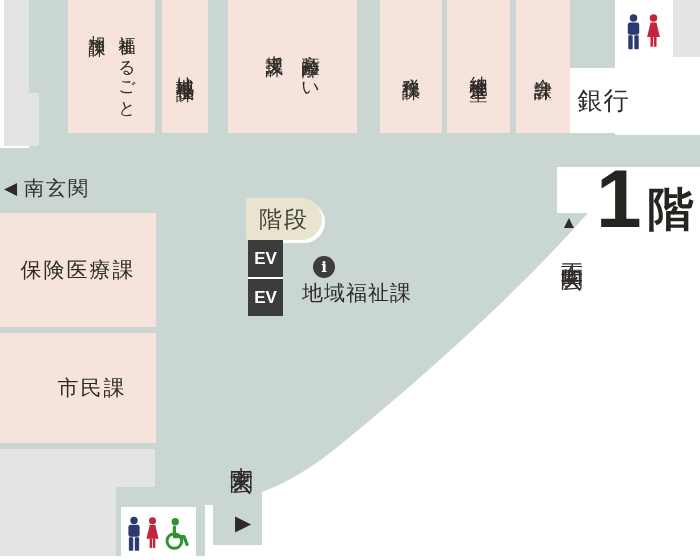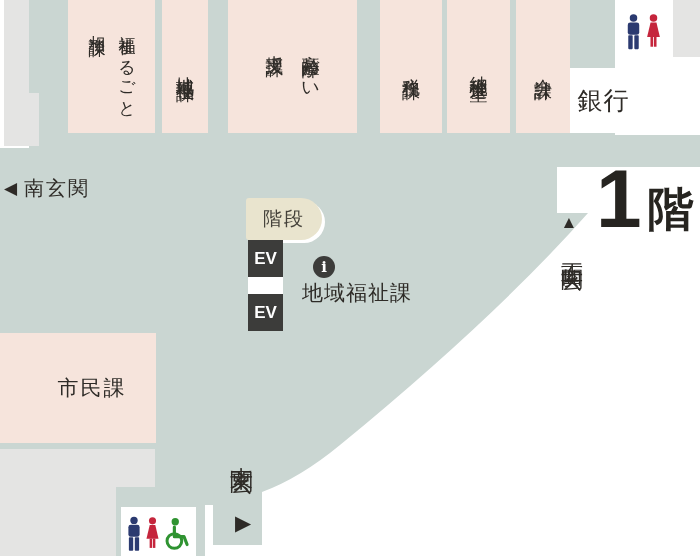--- a/index.html
+++ b/index.html
@@ -16,23 +16,23 @@
   .corridor{position:absolute;background:var(--corridor-fill);z-index:1;}
   .dept{position:absolute;background:var(--dept-fill);z-index:2;
         display:flex;align-items:center;justify-content:center;}
   .vtext{writing-mode:vertical-rl;text-orientation:upright;white-space:pre-line;
          letter-spacing:2px;line-height:34px;font-size:18px;}
   .hlabel{font-size:21px;letter-spacing:2px;}
   .whitebox{position:absolute;background:#fff;z-index:3;}
   .stairs{position:absolute;left:246px;top:198px;width:76px;height:42px;z-index:3;
           background:var(--stairs-fill);border-radius:3px 21px 21px 3px;
           box-shadow:3px 3px 0 #fff;display:flex;align-items:center;justify-content:center;
-          font-size:19px;letter-spacing:2px;color:#45423b;}
+          font-size:23px;letter-spacing:2px;color:#45423b;}
   .ev-stack{position:absolute;left:248px;top:240px;width:35px;z-index:3;
-            display:flex;flex-direction:column;gap:17px;background:#fff;}
+            display:flex;flex-direction:column;gap:2px;background:#fff;}
   .ev{height:37px;background:var(--elevator-fill);color:#fff;font-weight:bold;
       font-size:17px;display:flex;align-items:center;justify-content:center;letter-spacing:0;}
   .info-circle{position:absolute;left:313px;top:256px;width:22px;height:22px;z-index:3;
                background:var(--elevator-fill);border-radius:50%;display:flex;align-items:center;
                justify-content:center;color:#fff;font-family:"DejaVu Serif",serif;
                font-weight:bold;font-size:15px;}
   .info-label{position:absolute;left:302px;top:279px;z-index:3;font-size:21px;letter-spacing:1px;}
   .entrance{position:absolute;z-index:3;color:var(--ink);}
   .south{left:4px;top:175px;display:flex;align-items:center;gap:7px;}
   .south .arr{font-size:17px;}
@@ -93,20 +93,23 @@
   <div class="dept d-top d4">
     <span class="vtext">税務課</span>
   </div>
   <div class="dept d-top d5">
     <span class="vtext">納税推進室</span>
   </div>
   <div class="dept d-top d6">
     <span class="vtext">会計課</span>
   </div>
 
+  <div class="dept d7">
+    <span class="hlabel">保険医療課</span>
+  </div>
   <div class="dept d8">
     <span class="hlabel">市民課</span>
   </div>
 
   <div class="whitebox bank">
     <span>銀行</span>
   </div>
 
   <div class="whitebox restroom restroom-top">
     <svg class="icon" width="17" height="36" viewBox="0 0 20 44">

